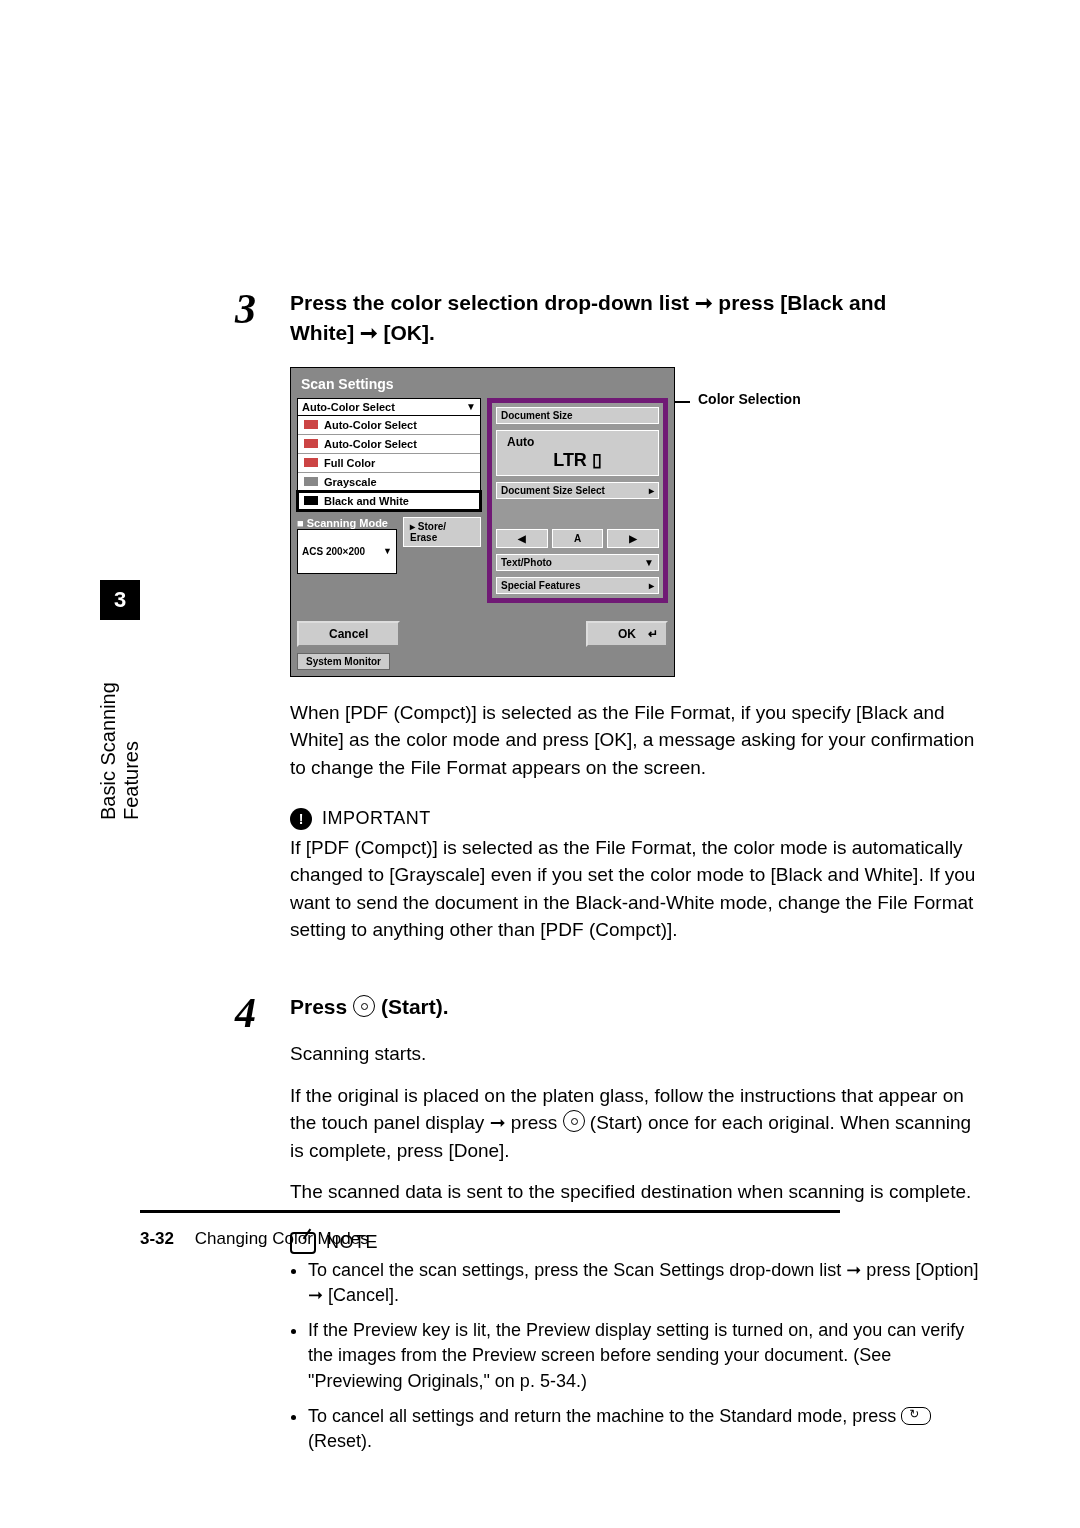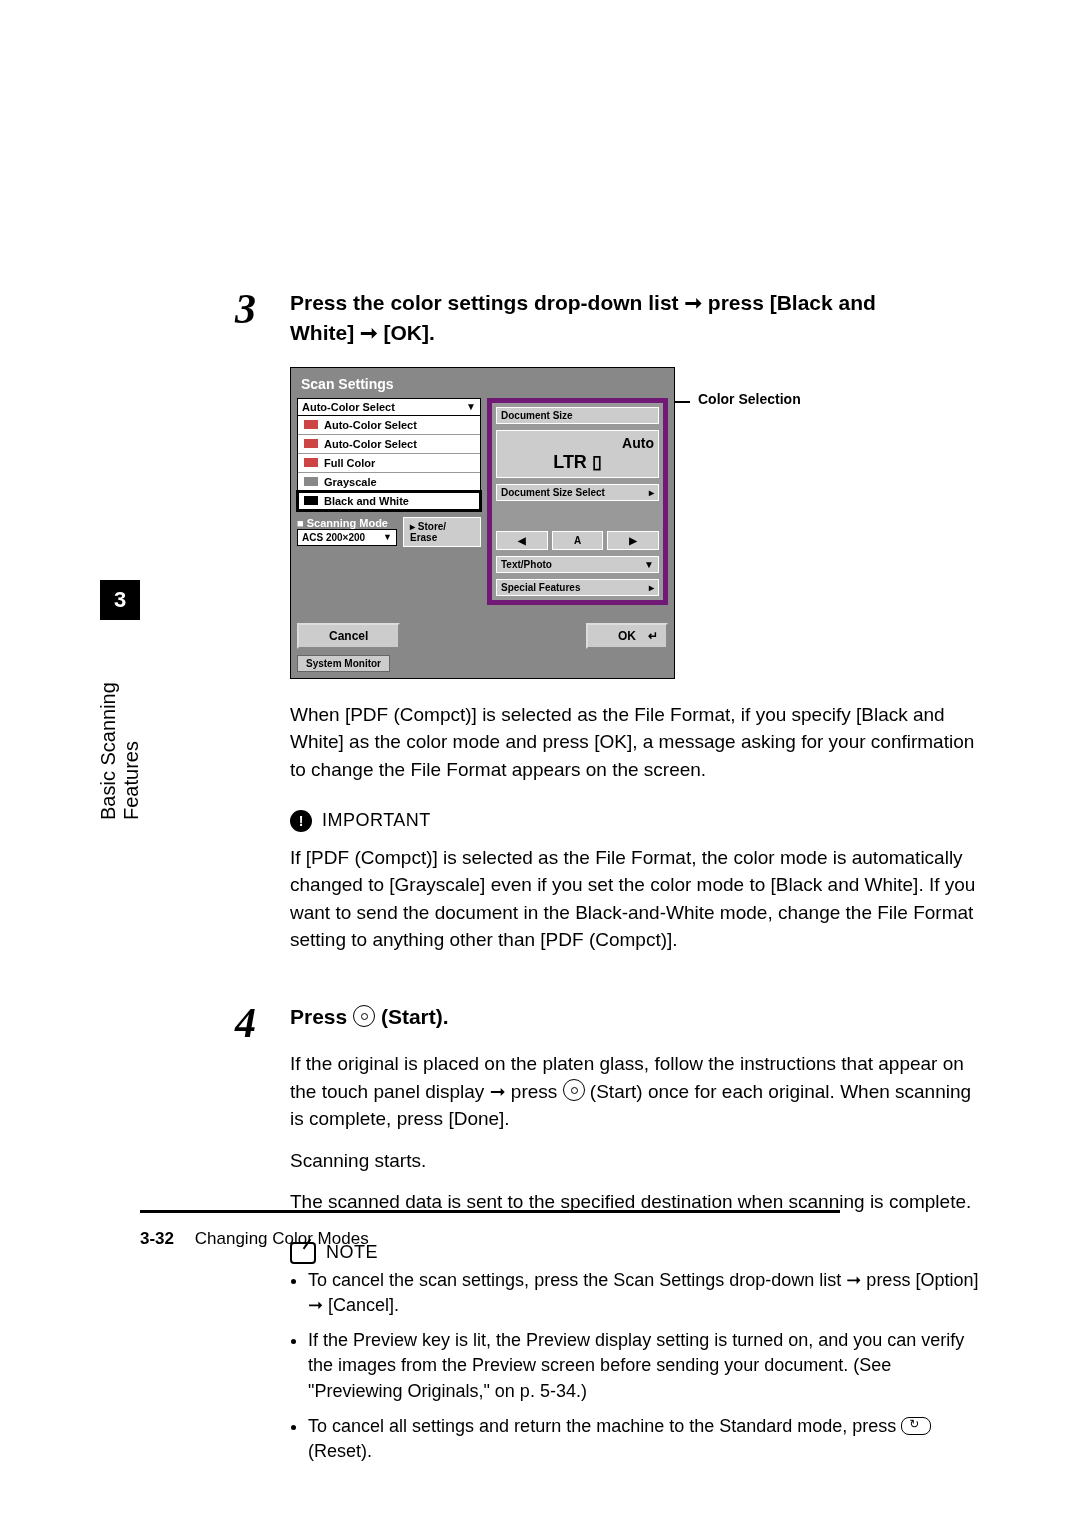--- a/index.html
+++ b/index.html
@@ -120,33 +120,33 @@
   }
   .smallbox {
     background: #ccc; border: 1px solid #fff; padding: 2px 4px;
     font-size: 10px; font-weight: bold; color: #000;
     display: flex; justify-content: space-between; align-items: center;
   }
   .ltr {
     background: #ccc; border: 1px solid #fff; text-align: center;
     font-size: 18px; font-weight: bold; padding: 4px;
   }
-  .ltr small { display:block; font-size:14px; font-weight:bold; text-align:right; padding-left:6px;}
+  .ltr small { display:block; font-size:12px; font-weight:bold; text-align:left; padding-left:6px;}
   .sf-row { display:flex; gap:4px; margin-top:4px; }
   .sf-btn {
     flex:1; background:#ccc; border:1px solid #fff; font-size:10px; font-weight:bold;
     padding:3px; text-align:center;
   }
   .below-left {
     margin-top: 6px;
     display: flex; gap: 6px; align-items: flex-start;
   }
   .scan-mode-label { font-size: 11px; font-weight: bold; color:#fff; }
   .acs {
-    background:#fff; border:1px solid #000; padding:2px 4px; font-size:10px; font-weight:bold;
+    background:#fff; border:1px solid #000; padding:16px 4px; font-size:10px; font-weight:bold;
     display:flex; justify-content:space-between; align-items:center; width: 90px;
   }
   .acs::after { content:"▼"; font-size:9px; }
   .store-btn {
     background:#ccc; border:1px solid #fff; font-size:10px; font-weight:bold;
     padding:3px 6px;
   }
   .btm-row {
     display:flex; justify-content:space-between; margin-top:18px; gap: 20px;
   }
@@ -226,21 +226,21 @@
 
 <div class="side-tab">
   <div class="side-tab-num">3</div>
   <div class="side-tab-label">Basic Scanning Features</div>
 </div>
 
 <div class="content">
 
   <p class="step-title">
     <span class="step-num">3</span>
-    <span>Press the color settings drop-down list ➞ press [Black and</span><br>
+    <span>Press the color selection drop-down list ➞ press [Black and</span><br>
     <span>White] ➞ [OK].</span>
   </p>
 
   <div class="figure-area">
     <div class="callout-line"></div>
     <div class="callout callout-label">Color Selection</div>
 
     <div class="panel">
       <div class="panel-title">Scan Settings</div>
       <div class="panel-row">
@@ -311,35 +311,35 @@
         </div>
     </div>
   </div>
 
   <p class="body-text">When [PDF (Compct)] is selected as the File Format, if you specify [Black and White] as the color mode and press [OK], a message asking for your confirmation to change the File Format appears on the screen.</p>
 
   <div class="label-row">
     <span class="imp-icon">!</span>
     <span class="imp-label">IMPORTANT</span>
   </div>
-  <p class="body-text" style="margin-top:12px">If [PDF (Compct)] is selected as the File Format, the color mode is automatically changed to [Grayscale] even if you set the color mode to [Black and White]. If you want to send the document in the Black-and-White mode, change the File Format setting to anything other than [PDF (Compct)].</p>
+  <p class="body-text" style="margin-top:4px">If [PDF (Compct)] is selected as the File Format, the color mode is automatically changed to [Grayscale] even if you set the color mode to [Black and White]. If you want to send the document in the Black-and-White mode, change the File Format setting to anything other than [PDF (Compct)].</p>
 
   <p class="step-title step4-title">
     <span class="step-num">4</span>
     <span>Press </span>
     <span class="start-circle"></span>
     <span> (Start).</span>
   </p>
 
+  <p class="body-text">Scanning starts.</p>
   <p class="body-text">
     <span>If the original is placed on the platen glass, follow the instructions that appear on the touch panel display ➞ press </span>
     <span class="start-circle"></span>
     <span> (Start) once for each original. When scanning is complete, press [Done].</span>
   </p>
-  <p class="body-text">Scanning starts.</p>
   <p class="body-text">The scanned data is sent to the specified destination when scanning is complete.</p>
 
   <div class="label-row">
     <span class="note-icon"></span>
     <span class="note-label">NOTE</span>
   </div>
   <ul class="notes">
     <li>To cancel the scan settings, press the Scan Settings drop-down list ➞ press [Option] ➞ [Cancel].</li>
     <li>If the Preview key is lit, the Preview display setting is turned on, and you can verify the images from the Preview screen before sending your document. (See "Previewing Originals," on p. 5-34.)</li>
     <li>

